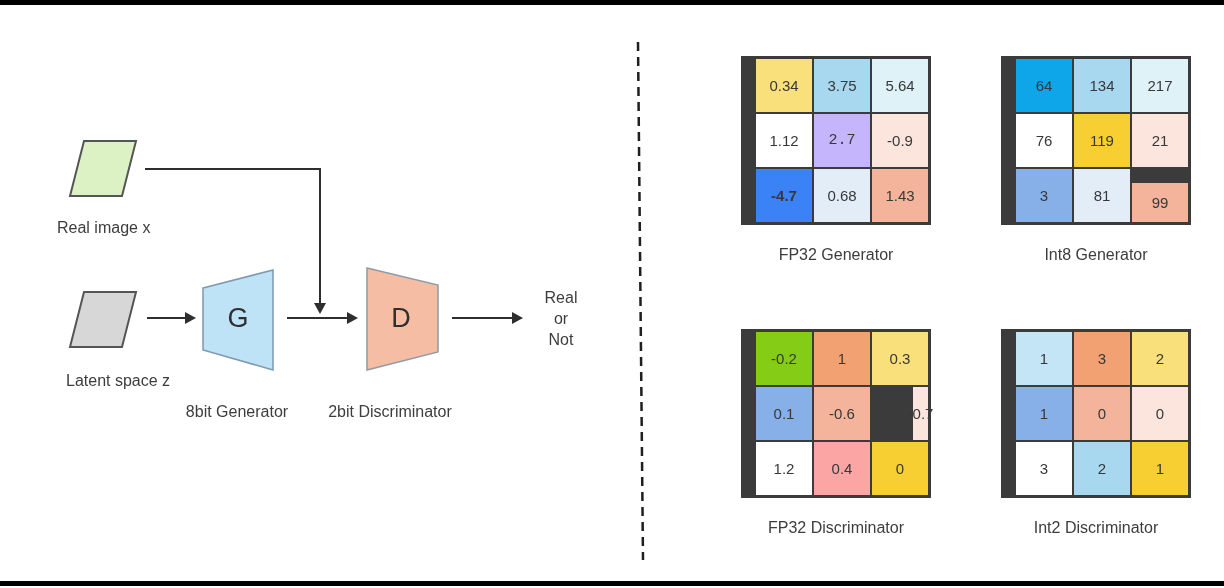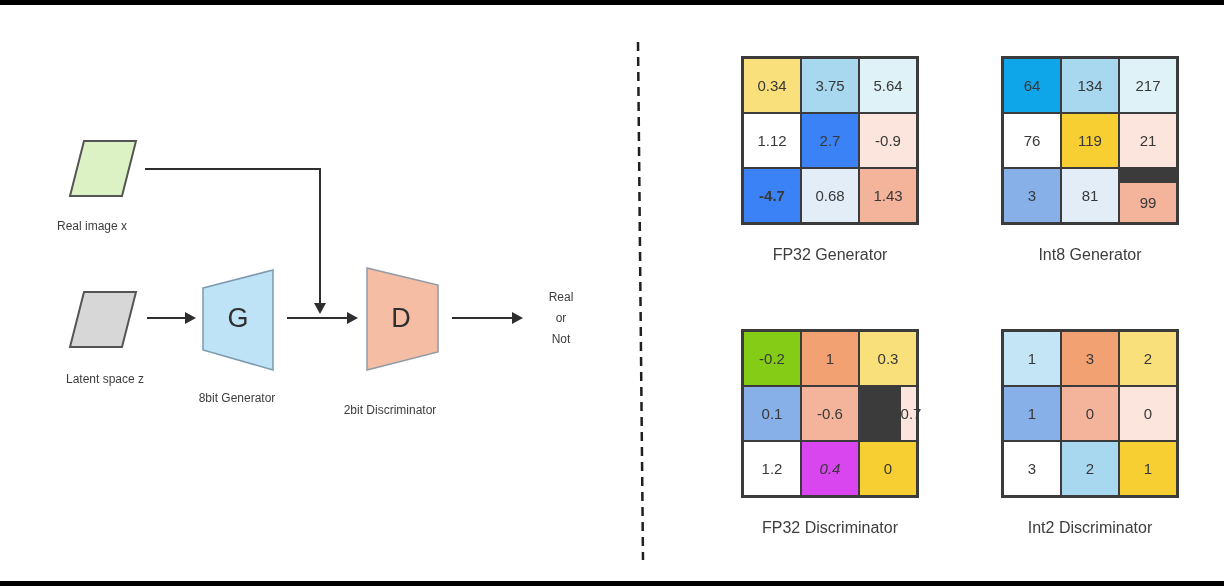--- a/index.html
+++ b/index.html
@@ -11,38 +11,39 @@
     color: #3d3d3d;
     position: relative;
     overflow: hidden;
   }
   .bar { position: absolute; left: 0; width: 1224px; height: 5px; background: #000; }
   .bar.top { top: 0; }
   .bar.bottom { top: 581px; }
 
   #diagram-svg { position: absolute; left: 0; top: 0; }
 
-  .label { position: absolute; white-space: nowrap; font-size: 12px; }
+  .label { position: absolute; white-space: nowrap; font-size: 16px; }
   .centered { transform: translateX(-50%); text-align: center; }
   .shape-letter {
     position: absolute; transform: translate(-50%, -50%);
     font-size: 27px; color: #2f2f2f;
   }
   .output-label { line-height: 21px; }
 
   .matrix {
     position: absolute;
     display: flex; flex-direction: column; align-items: center;
   }
   .matrix-grid {
     display: grid;
     grid-template-columns: repeat(3, 58px);
     grid-auto-rows: 55px;
     border: 2px solid #3b3b3b;
     background: #3b3b3b;
+    padding-left: 12px;
   }
   .matrix-cell {
     border: 1px solid #3b3b3b;
     display: flex; align-items: center; justify-content: center;
     font-size: 15px; color: #383838;
   }
   .matrix-caption { margin-top: 21px; font-size: 16px; color: #3d3d3d; }
 </style>
 </head>
 <body>
@@ -76,37 +77,37 @@
 </svg>
 
 <div class="label" style="left:57px; top:219px;">Real image x</div>
 
 <div class="label" style="left:66px; top:372px;">Latent space z</div>
 
 <div class="shape-letter" style="left:238px; top:318px;">G</div>
 
 <div class="shape-letter" style="left:401px; top:318px;">D</div>
 
-<div class="label centered" style="left:237px; top:391px;">8bit Generator</div>
+<div class="label centered" style="left:237px; top:403px;">8bit Generator</div>
 
 <div class="label centered" style="left:390px; top:403px;">2bit Discriminator</div>
 
 <div class="label centered output-label" style="left:561px; top:287px;">
   <div>Real</div>
   <div>or</div>
   <div>Not</div>
 </div>
 
 <div class="matrix" style="left:741px; top:56px;">
   <div class="matrix-grid">
       <div class="matrix-cell" style="background: rgb(249, 224, 122);">0.34</div>
       <div class="matrix-cell" style="background: rgb(167, 216, 240);">3.75</div>
       <div class="matrix-cell" style="background: rgb(223, 242, 248);">5.64</div>
       <div class="matrix-cell" style="background: rgb(255, 255, 255);">1.12</div>
-      <div class="matrix-cell" style="background: #3b82f6;">2.7</div>
+      <div class="matrix-cell" style="background: #c4b5fd; font-family: Liberation Mono, monospace;">2.7</div>
       <div class="matrix-cell" style="background: rgb(251, 229, 220);">-0.9</div>
       <div class="matrix-cell" style="background: #3b82f6; font-weight: bold;">-4.7</div>
       <div class="matrix-cell" style="background: rgb(226, 237, 248);">0.68</div>
       <div class="matrix-cell" style="background: rgb(244, 180, 156);">1.43</div>
     </div>
   <div class="matrix-caption">FP32 Generator</div>
 </div>
 
 <div class="matrix" style="left:1001px; top:56px;">
   <div class="matrix-grid">
@@ -125,21 +126,21 @@
 
 <div class="matrix" style="left:741px; top:329px;">
   <div class="matrix-grid">
       <div class="matrix-cell" style="background: #84cc16;">-0.2</div>
       <div class="matrix-cell" style="background: rgb(242, 161, 115);">1</div>
       <div class="matrix-cell" style="background: rgb(249, 224, 122);">0.3</div>
       <div class="matrix-cell" style="background: rgb(135, 175, 232);">0.1</div>
       <div class="matrix-cell" style="background: rgb(244, 180, 156);">-0.6</div>
       <div class="matrix-cell" style="background: rgb(251, 229, 220); margin-left: 41px;">-0.7</div>
       <div class="matrix-cell" style="background: rgb(255, 255, 255);">1.2</div>
-      <div class="matrix-cell" style="background: #d946ef; font-style: italic;">0.4</div>
+      <div class="matrix-cell" style="background: #fca5a5;">0.4</div>
       <div class="matrix-cell" style="background: rgb(247, 207, 51);">0</div>
     </div>
   <div class="matrix-caption">FP32 Discriminator</div>
 </div>
 
 <div class="matrix" style="left:1001px; top:329px;">
   <div class="matrix-grid">
       <div class="matrix-cell" style="background: rgb(195, 229, 245);">1</div>
       <div class="matrix-cell" style="background: rgb(242, 161, 115);">3</div>
       <div class="matrix-cell" style="background: rgb(249, 224, 122);">2</div>

